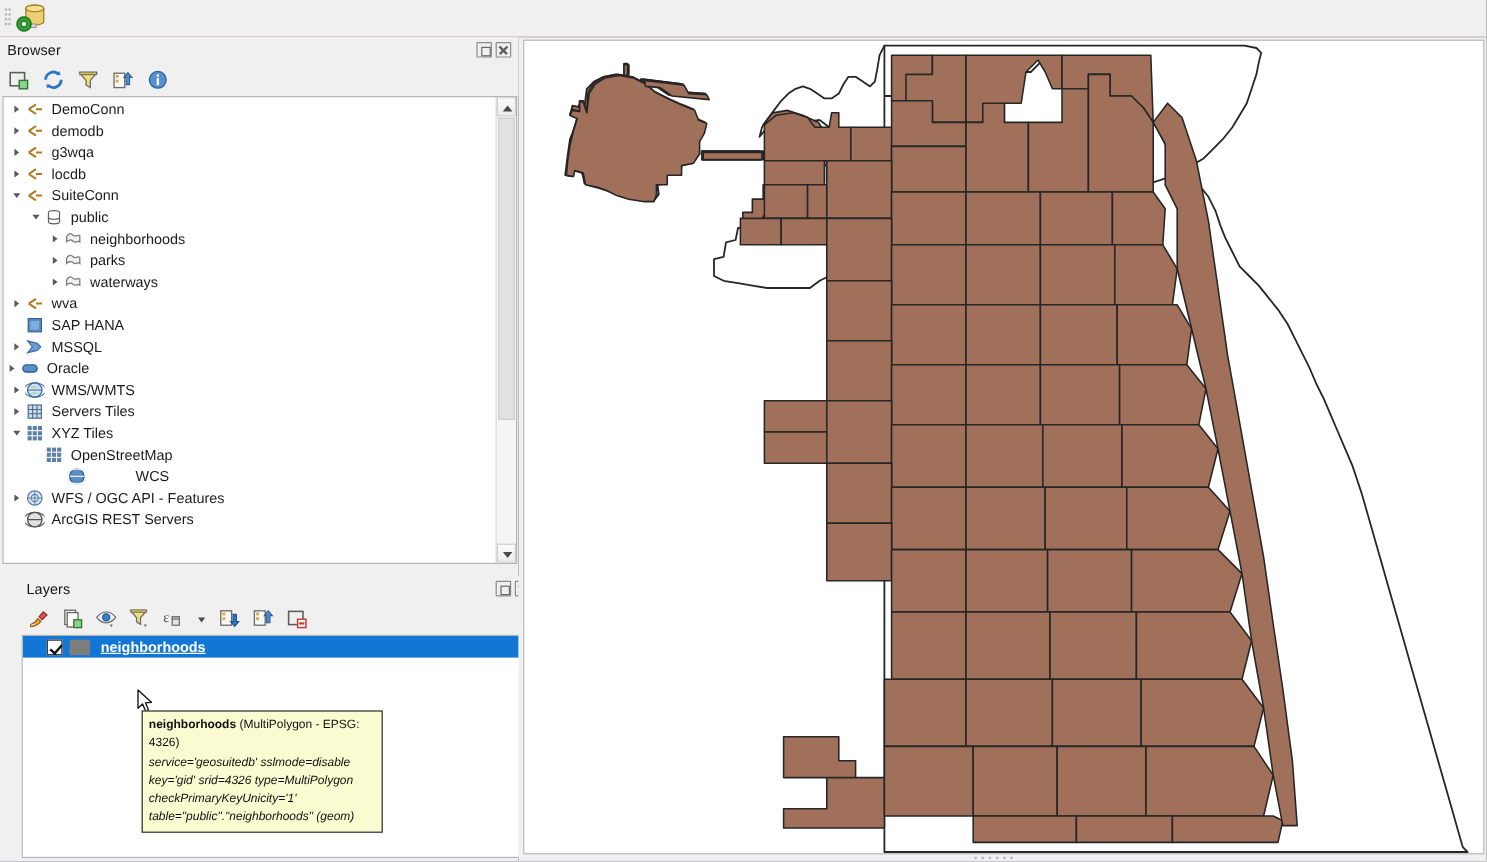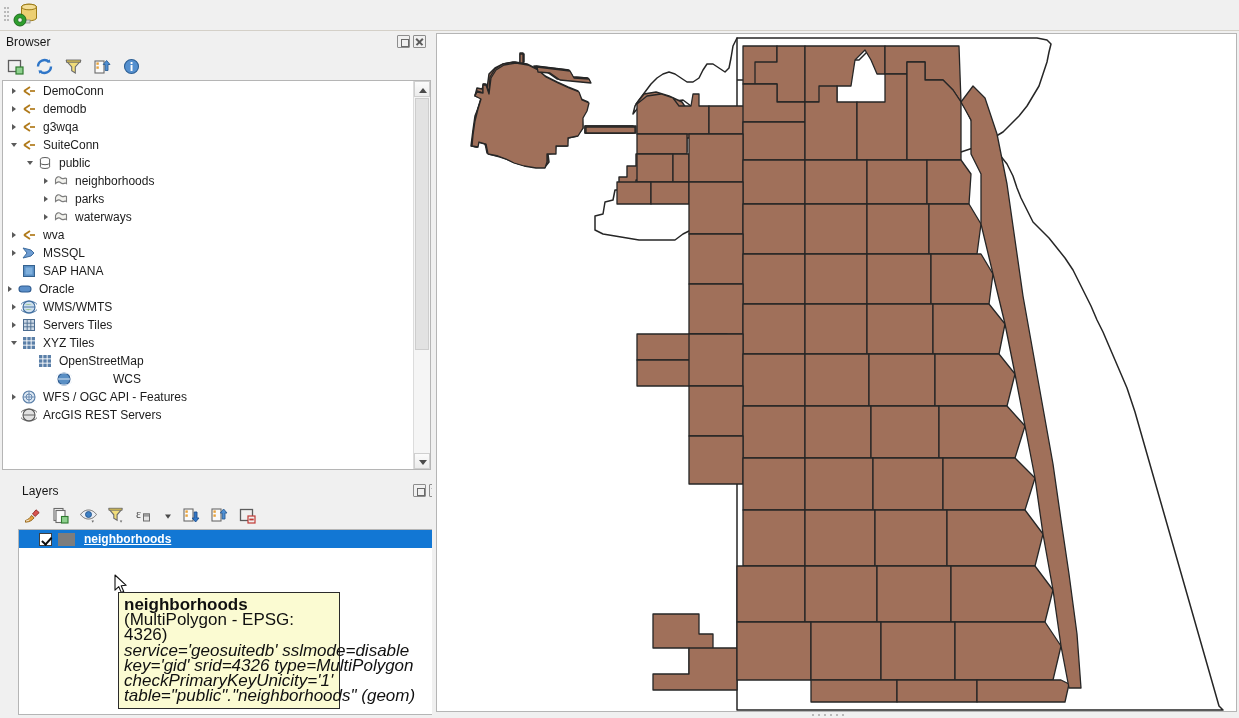--- a/index.html
+++ b/index.html
@@ -241,25 +241,25 @@
     position: absolute;
     left: 114px; top: 543px;
     width: 16px; height: 22px;
     pointer-events: none;
   }
 
   
   #layer-tooltip {
     position: absolute;
     left: 118px; top: 561px;
-    width: 222px;
+    width: 201px;
     background: #fbfbd2;
     border: 1px solid #2b2b2b;
     padding: 4px 5px 5px 5px;
-    font-size: 17px;
+    font-size: 10px;
     line-height: 15px;
     color: #101010;
     z-index: 40;
   }
   #tt-head b { font-weight: bold; }
   #tt-body {
     font-style: italic;
     margin-top: 1px;
   }
   #tt-body div { white-space: nowrap; }
@@ -403,28 +403,39 @@
               <span class="ticon">
                 <svg width="16" height="16" viewBox="0 0 16 16">
                   <path d="M3 8 L9 4" stroke="#b07a1a" stroke-width="1.7" fill="none"></path>
                 <path d="M3 8 L9 12" stroke="#b07a1a" stroke-width="1.7" fill="none"></path>
                 <path d="M9 8 L14 8" stroke="#b07a1a" stroke-width="1.7" fill="none"></path>
                 </svg>
               </span>
               <span class="tlabel">g3wqa</span>
             </div>
             <div class="trow" style="padding-left: 4px;">
-              <span class="arrow down"></span>
+              <span class="arrow right"></span>
               <span class="ticon">
                 <svg width="16" height="16" viewBox="0 0 16 16">
                   <path d="M3 8 L9 4" stroke="#b07a1a" stroke-width="1.7" fill="none"></path>
                 <path d="M3 8 L9 12" stroke="#b07a1a" stroke-width="1.7" fill="none"></path>
                 <path d="M9 8 L14 8" stroke="#b07a1a" stroke-width="1.7" fill="none"></path>
                 </svg>
               </span>
+              <span class="tlabel">locdb</span>
+            </div>
+            <div class="trow" style="padding-left: 4px;">
+              <span class="arrow down"></span>
+              <span class="ticon">
+                <svg width="16" height="16" viewBox="0 0 16 16">
+                  <path d="M3 8 L9 4" stroke="#b07a1a" stroke-width="1.7" fill="none"></path>
+                <path d="M3 8 L9 12" stroke="#b07a1a" stroke-width="1.7" fill="none"></path>
+                <path d="M9 8 L14 8" stroke="#b07a1a" stroke-width="1.7" fill="none"></path>
+                </svg>
+              </span>
               <span class="tlabel">SuiteConn</span>
             </div>
             <div class="trow" style="padding-left: 20px;">
               <span class="arrow down"></span>
               <span class="ticon">
                 <svg width="16" height="16" viewBox="0 0 16 16">
                   <ellipse cx="8" cy="4.2" rx="4.6" ry="1.7" fill="#fff" stroke="#5d5d5d" stroke-width="1"></ellipse>
                 <path d="M3.4 4.2 v7.6 a4.6 1.7 0 0 0 9.2 0 V4.2" fill="#fff" stroke="#5d5d5d" stroke-width="1"></path>
                 <path d="M3.4 8 a4.6 1.7 0 0 0 9.2 0" fill="none" stroke="#5d5d5d" stroke-width="1"></path>
                 </svg>
@@ -466,37 +477,37 @@
               <span class="ticon">
                 <svg width="16" height="16" viewBox="0 0 16 16">
                   <path d="M3 8 L9 4" stroke="#b07a1a" stroke-width="1.7" fill="none"></path>
                 <path d="M3 8 L9 12" stroke="#b07a1a" stroke-width="1.7" fill="none"></path>
                 <path d="M9 8 L14 8" stroke="#b07a1a" stroke-width="1.7" fill="none"></path>
                 </svg>
               </span>
               <span class="tlabel">wva</span>
             </div>
             <div class="trow" style="padding-left: 4px;">
-              <span class="arrow right"></span>
-              <span class="ticon">
-                <svg width="16" height="16" viewBox="0 0 16 16">
-                  <path d="M2 3 L10 5 L13 8 L10 11 L2 13 L6 8 Z" fill="#6d9cd2" stroke="#3d6c9e" stroke-width="1"></path>
-                </svg>
-              </span>
-              <span class="tlabel">MSSQL</span>
-            </div>
-            <div class="trow" style="padding-left: 4px;">
               <span class="arrow none"></span>
               <span class="ticon">
                 <svg width="16" height="16" viewBox="0 0 16 16">
                   <rect x="2.5" y="2.5" width="11" height="11" fill="#5a8fc4" stroke="#35628f" stroke-width="1"></rect>
                 <rect x="4.5" y="4.5" width="7" height="7" fill="#7fb0dd"></rect>
                 </svg>
               </span>
               <span class="tlabel">SAP HANA</span>
+            </div>
+            <div class="trow" style="padding-left: 4px;">
+              <span class="arrow right"></span>
+              <span class="ticon">
+                <svg width="16" height="16" viewBox="0 0 16 16">
+                  <path d="M2 3 L10 5 L13 8 L10 11 L2 13 L6 8 Z" fill="#6d9cd2" stroke="#3d6c9e" stroke-width="1"></path>
+                </svg>
+              </span>
+              <span class="tlabel">MSSQL</span>
             </div>
             <div class="trow" style="padding-left: 0;">
               <span class="arrow right"></span>
               <span class="ticon">
                 <svg width="16" height="16" viewBox="0 0 16 16">
                   <rect x="2" y="5" width="12" height="6" rx="3" fill="#5b8fc9" stroke="#2f5c91" stroke-width="1.1"></rect>
                 </svg>
               </span>
               <span class="tlabel">Oracle</span>
             </div>

